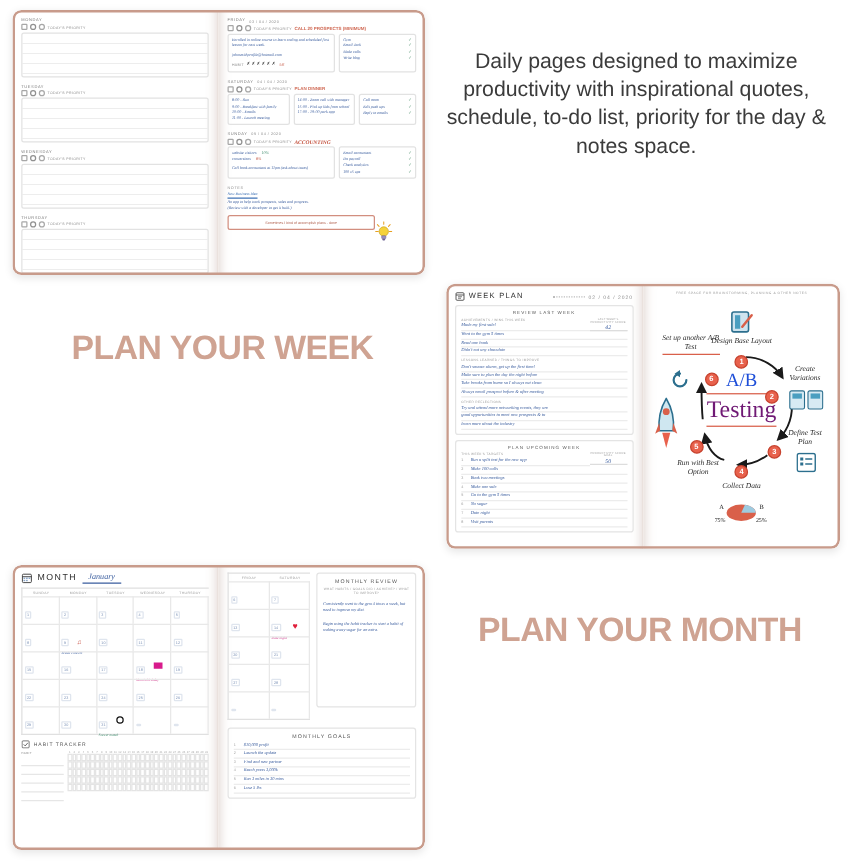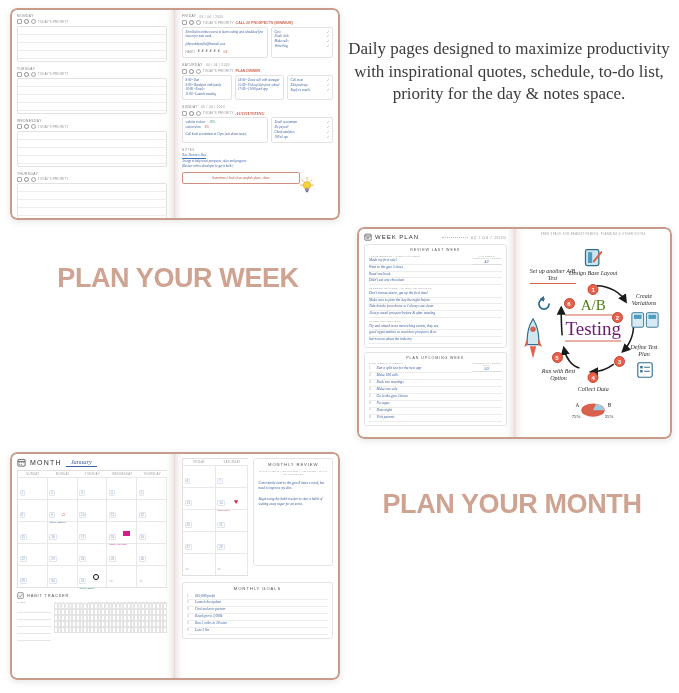--- a/index.html
+++ b/index.html
@@ -111,21 +111,21 @@
   .score-box { float:right; text-align:center; border-bottom:.5px solid #ddd; width:30px; }
   .score-cap { font-size:2.2px; color:#a8a8a8; letter-spacing:.2px; }
   .score-val { font-size:4.5px; }
   .tgt-row { display:flex; gap:2.5px; font-size:3.6px; line-height:1.66; border-bottom:.4px solid #ececec; }
   .tgt-num { color:#9d9d9d; width:5px; flex:0 0 5px; font-size:3px; }
   .free-cap { font-size:2.6px; letter-spacing:.45px; color:#9b9b9b; text-align:center; margin-bottom:4px; }
 
   
   .ab-wrap { position:relative; width:100%; height:165px; }
   .ab-center { position:absolute; left:50%; top:48%; transform:translate(-50%,-50%); text-align:center; }
-  .ab-center .l1 { font-family:"Liberation Serif", serif; font-size:15px; color:#4d7c0f; border-bottom:1.5px solid #d9604a; padding-bottom:1px; }
+  .ab-center .l1 { font-family:"Liberation Serif", serif; font-size:15px; color:#1d4ed8; border-bottom:1.5px solid #d9604a; padding-bottom:1px; }
   .ab-center .l2 { font-family:"Liberation Serif", serif; font-size:19px; color:#701a75; border-bottom:1.5px solid #d9604a; margin-top:2px; padding-bottom:1px;}
   .node {
     position:absolute; width:11px; height:11px; border-radius:50%;
     background:#e8614c; color:#fff; font-size:6px; font-weight:bold;
     display:flex; align-items:center; justify-content:center;
     border:1px solid #c7432f;
   }
   .nlabel {
     position:absolute; font-family:"Liberation Serif", serif; font-style:italic;
     font-size:6px; color:#2b2b2b; line-height:1.2; text-align:center;
@@ -154,21 +154,21 @@
   .habit-row { display:grid; grid-template-columns:repeat(31,1fr); }
   .habit-row i { height:6px; border:.4px solid #e4e4e4; }
   .rev-body { font-family:"Liberation Serif", serif; font-style:italic; font-size:3.4px; color:#3a5d9e; line-height:1.62; }
   .goal-row { display:flex; gap:3px; font-size:3.5px; line-height:1.7; border-bottom:.4px solid #ececec; }
   .goal-num { color:#a5a5a5; width:5px; flex:0 0 5px; font-size:3px; }
 
   
   #txt-day   { position:absolute; left:344px; top:26px;  width:330px; }
   #txt-week  { position:absolute; left:8px;   top:264px; width:340px; }
   #txt-month { position:absolute; left:348px; top:490px; width:328px; }
-  #txt-day .blurb, #txt-week .blurb, #txt-month .blurb { margin-top:12px;font-family:Liberation Serif, serif; }
+  #txt-day .blurb, #txt-week .blurb, #txt-month .blurb { margin-top:12px; }
 </style>
 </head>
 <body>
 
 <div class="page">
 
   <div class="book" id="daily">
     <div class="leaf left d-left">
       <div class="day-block">
         <div class="day-label">MONDAY</div>

